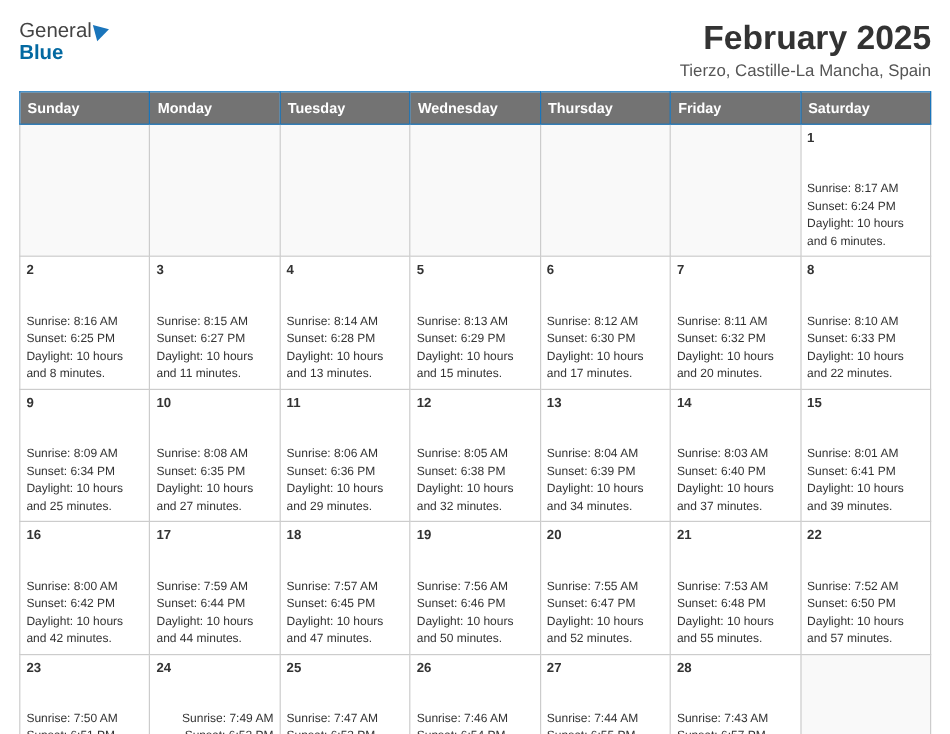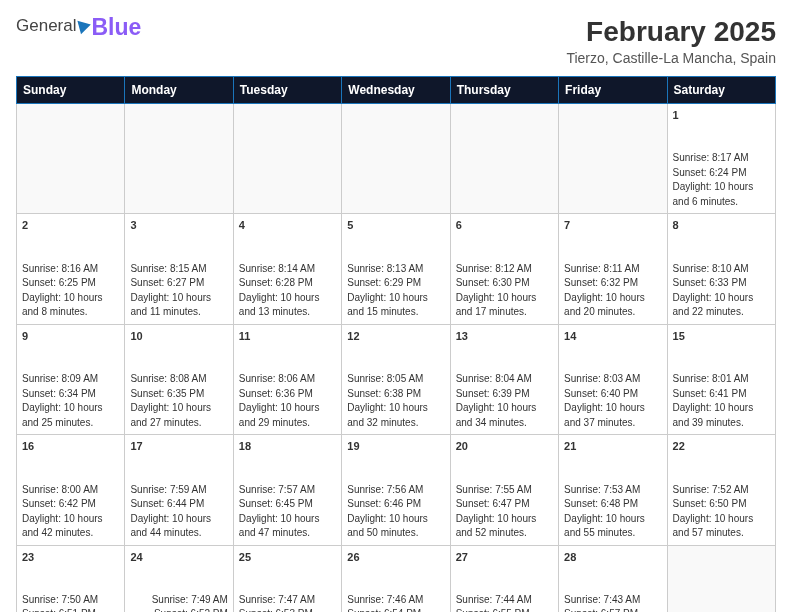--- a/index.html
+++ b/index.html
@@ -11,21 +11,21 @@
       padding: 16px;
     }
     .header {
       display: flex;
       justify-content: space-between;
       align-items: flex-start;
       margin-bottom: 10px;
     }
     .logo {
       display: flex;
-      flex-direction: row;
+      flex-direction: column;
       align-items: flex-start;
     }
     .title-block {
       text-align: right;
     }
     .month-year {
       font-size: 28px;
       font-weight: bold;
       color: #333;
     }
@@ -33,21 +33,21 @@
       font-size: 14px;
       color: #555;
       margin-top: 2px;
     }
     .calendar {
       width: 100%;
       border-collapse: collapse;
       font-size: 11px;
     }
     .calendar th {
-      background-color: #0f172a;
+      background-color: #737373;
       color: #fff;
       text-align: left;
       padding: 6px 6px;
       font-size: 12px;
       font-weight: bold;
       border: 1px solid #1a75bb;
     }
     .calendar td {
       vertical-align: top;
       padding: 4px 5px;
@@ -86,22 +86,22 @@
       transform: rotate(-15deg);
     }
     .logo-line1 {
       display: flex;
       align-items: center;
       font-size: 17px;
       color: #444;
       font-weight: normal;
     }
     .logo-line2 {
-      color: #8b5cf6;
-      font-size: 23px;
+      color: #0369a1;
+      font-size: 17px;
       font-weight: bold;
       margin-top: -2px;
     }
   </style>
 </head>
 <body>
 
 <div class="header">
   <div class="logo">
     <div class="logo-line1">

